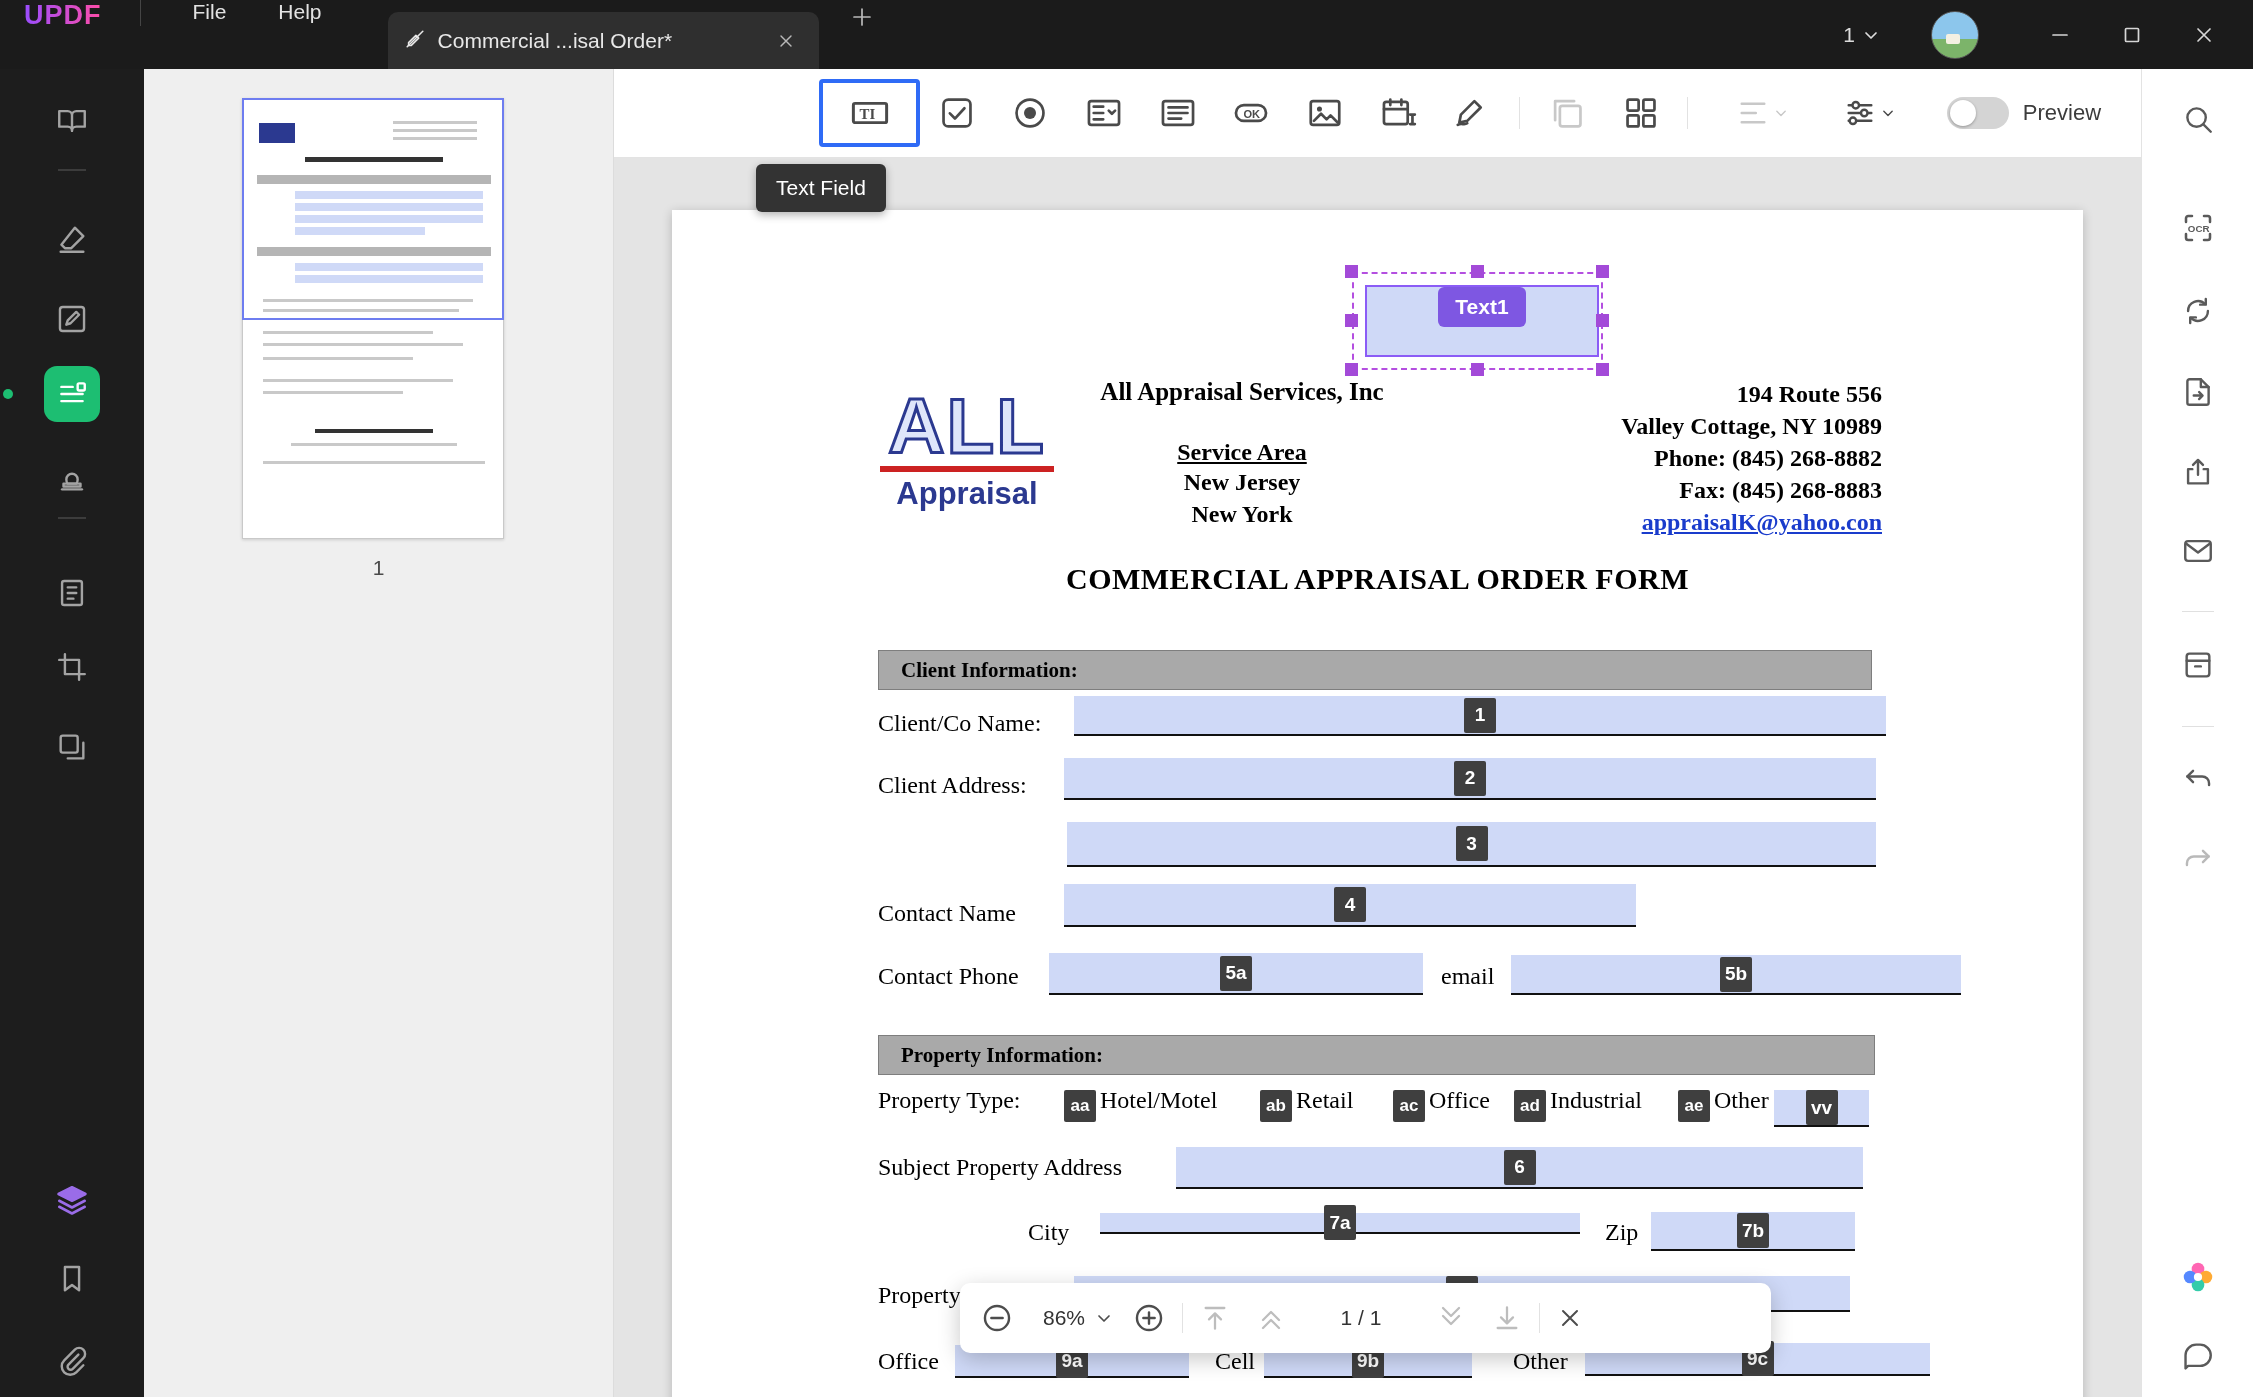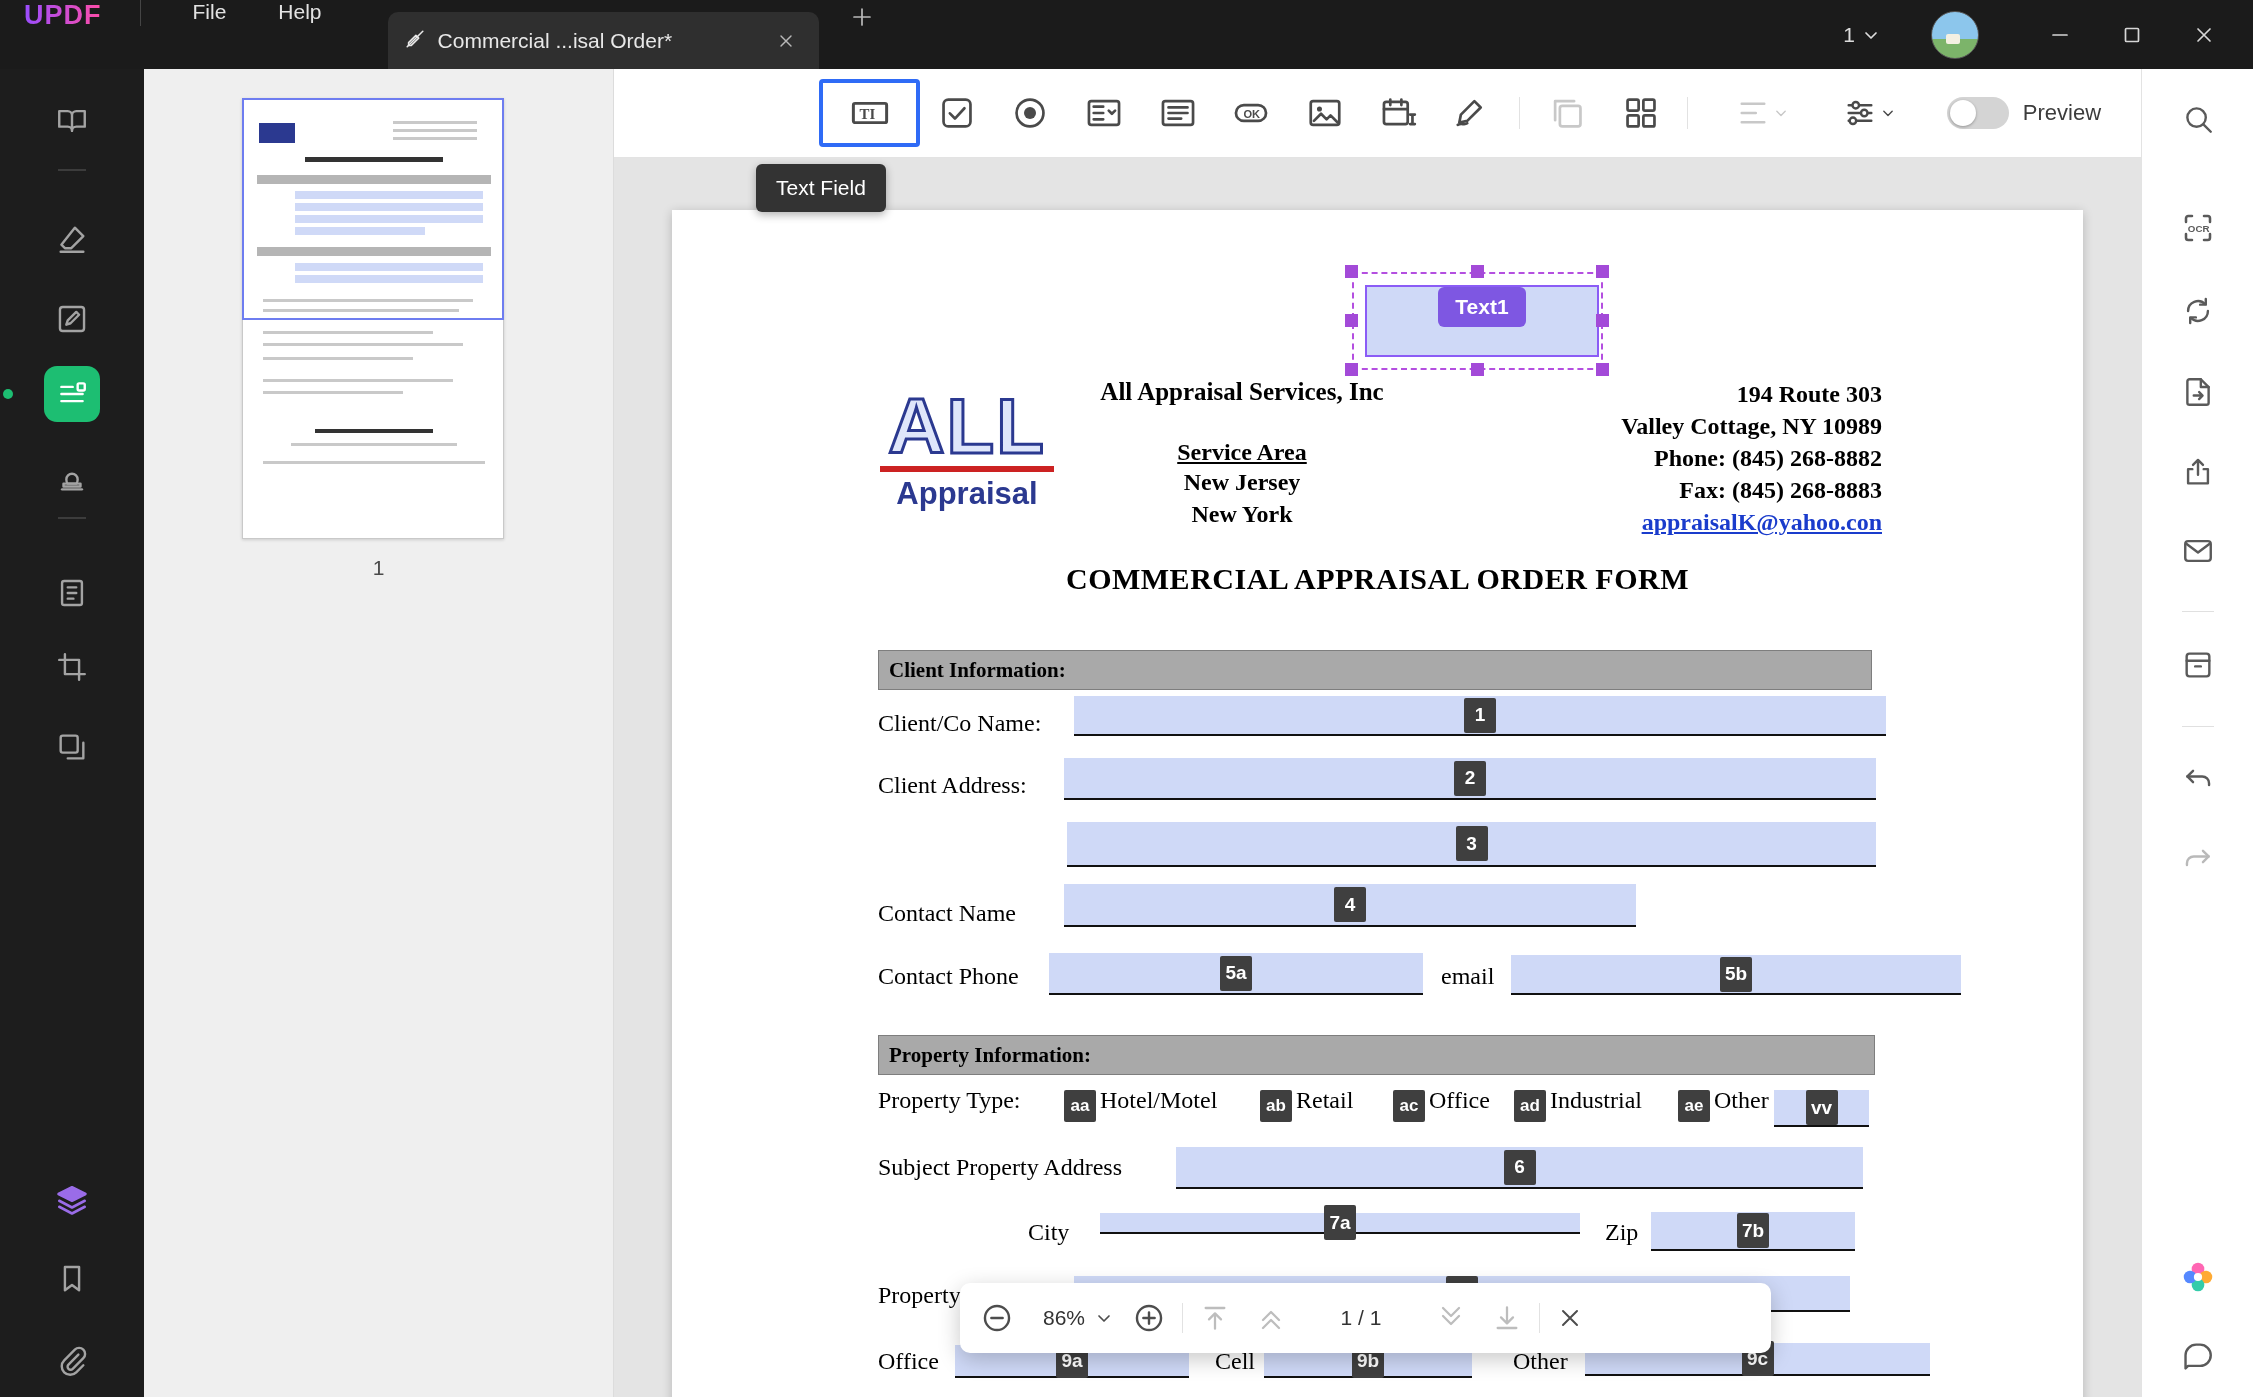--- a/index.html
+++ b/index.html
@@ -66,21 +66,21 @@
   .doc-logo-all { font-size:78px; font-weight:bold; line-height:76px; text-align:center; color:#dfe6fa; -webkit-text-stroke:3px #2b3990; letter-spacing:2px; font-family:"Liberation Sans",sans-serif;}
   .doc-logo-line { height:6px; background:#cc2222; margin:2px 0 4px 0; }
   .doc-logo-sub { font-size:31px; font-weight:bold; color:#2b3990; text-align:center; font-family:"Liberation Sans",sans-serif; }
   .hdr-center { text-align:center; }
   .hc-company { font-size:25px; font-weight:bold; }
   .hc-service { font-size:24px; font-weight:bold; text-decoration:underline; margin-top:33px; }
   .hc-region { font-size:24px; font-weight:bold; line-height:32px; }
   .hdr-right { text-align:right; font-size:24px; font-weight:bold; line-height:32px; }
   .doc-link { color:#1a3ccc; text-decoration:underline; }
   .form-title { width:100%; text-align:center; font-size:30px; font-weight:bold; letter-spacing:.5px; }
-  .secbar { background:#a9a9a9; border:1px solid #7e7e7e; display:flex; align-items:center; padding-left:10px; font-size:21px; font-weight:bold; }
+  .secbar { background:#a9a9a9; border:1px solid #7e7e7e; display:flex; align-items:center; padding-left:22px; font-size:21px; font-weight:bold; }
   .lab { font-size:24px; white-space:nowrap; }
   .f { background:#cfd9f7; border-bottom:2px solid #111; display:flex; align-items:center; justify-content:center; }
   .b { min-width:32px; height:35px; padding:0 5px; background:#3f3f3f; color:#fff; font:bold 19px "Liberation Sans",sans-serif; display:flex; align-items:center; justify-content:center; border-radius:2px; }
   .cb { width:32px; height:32px; background:#3f3f3f; color:#fff; font:bold 17px "Liberation Sans",sans-serif; display:flex; align-items:center; justify-content:center; border-radius:2px; position:absolute; }
 
   .sel-rect { position:absolute; left:680px; top:62px; width:251px; height:98px; border:2px dashed #b44fe0; z-index:5; }
   .handle { position:absolute; width:13px; height:13px; background:#a34ad8; z-index:6; }
   .sel-field { position:absolute; left:693px; top:75px; width:234px; height:72px; background:#cfd9f7; border:2px solid #8b5cf6; display:flex; align-items:flex-start; justify-content:center; z-index:5; }
   .sel-badge { width:88px; height:40px; background:#7e57e2; border-radius:6px; color:#fff; font:bold 21px "Liberation Sans",sans-serif; display:flex; align-items:center; justify-content:center; }
 
@@ -372,21 +372,21 @@
         <div class="doc-logo-line"></div>
         <div class="doc-logo-sub">Appraisal</div>
       </div>
       <div class="abs hdr-center" style="left:330px;top:168px;width:480px">
         <div class="hc-company">All Appraisal Services, Inc</div>
         <div class="hc-service">Service Area</div>
         <div class="hc-region">New Jersey</div>
         <div class="hc-region">New York</div>
       </div>
       <div class="abs hdr-right" style="right:201px;top:168px">
-        <div>194 Route 303</div>
+        <div>194 Route 556</div>
         <div>Valley Cottage, NY 10989</div>
         <div>Phone:  (845) 268-8882</div>
         <div>Fax:  (845) 268-8883</div>
         <div class="doc-link">appraisalK@yahoo.con</div>
       </div>
 
       <div class="abs form-title" style="left:0;top:352px">COMMERCIAL APPRAISAL ORDER FORM</div>
 
       <div class="abs secbar" style="left:206px;top:440px;width:994px;height:40px">Client Information:</div>
 

